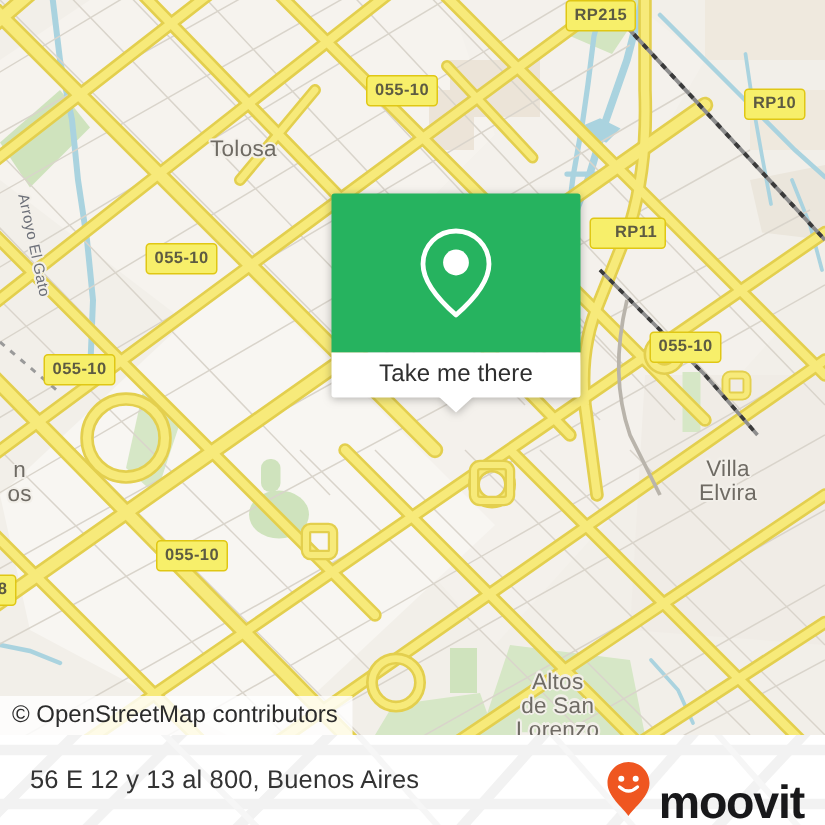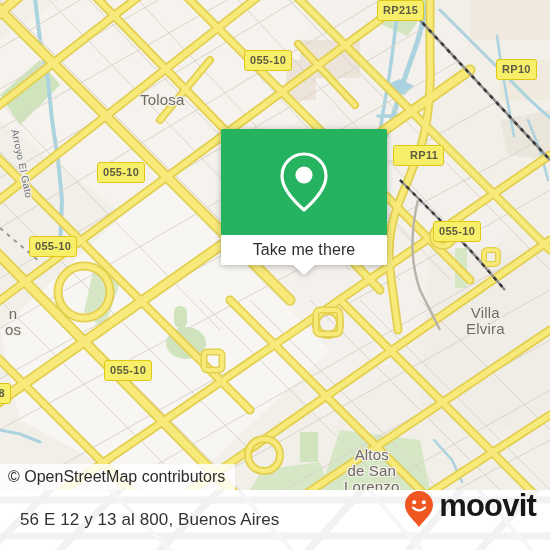--- a/index.html
+++ b/index.html
@@ -178,21 +178,21 @@
     font-size: 17px;
     letter-spacing: 0.1px;
     white-space: nowrap;
   }
   .brand {
     position: absolute;
     right: 14px;
     top: 0;
     height: 60px;
     display: flex;
-    align-items: flex-start;
+    align-items: flex-end;
     gap: 5px;
   }
   .brand-mark { display: block; }
   .brand-name {
     color: #18181a;
     font-family: "Liberation Sans", sans-serif;
     font-size: 31px;
     font-weight: bold;
     letter-spacing: -0.8px;
     line-height: 31px;

